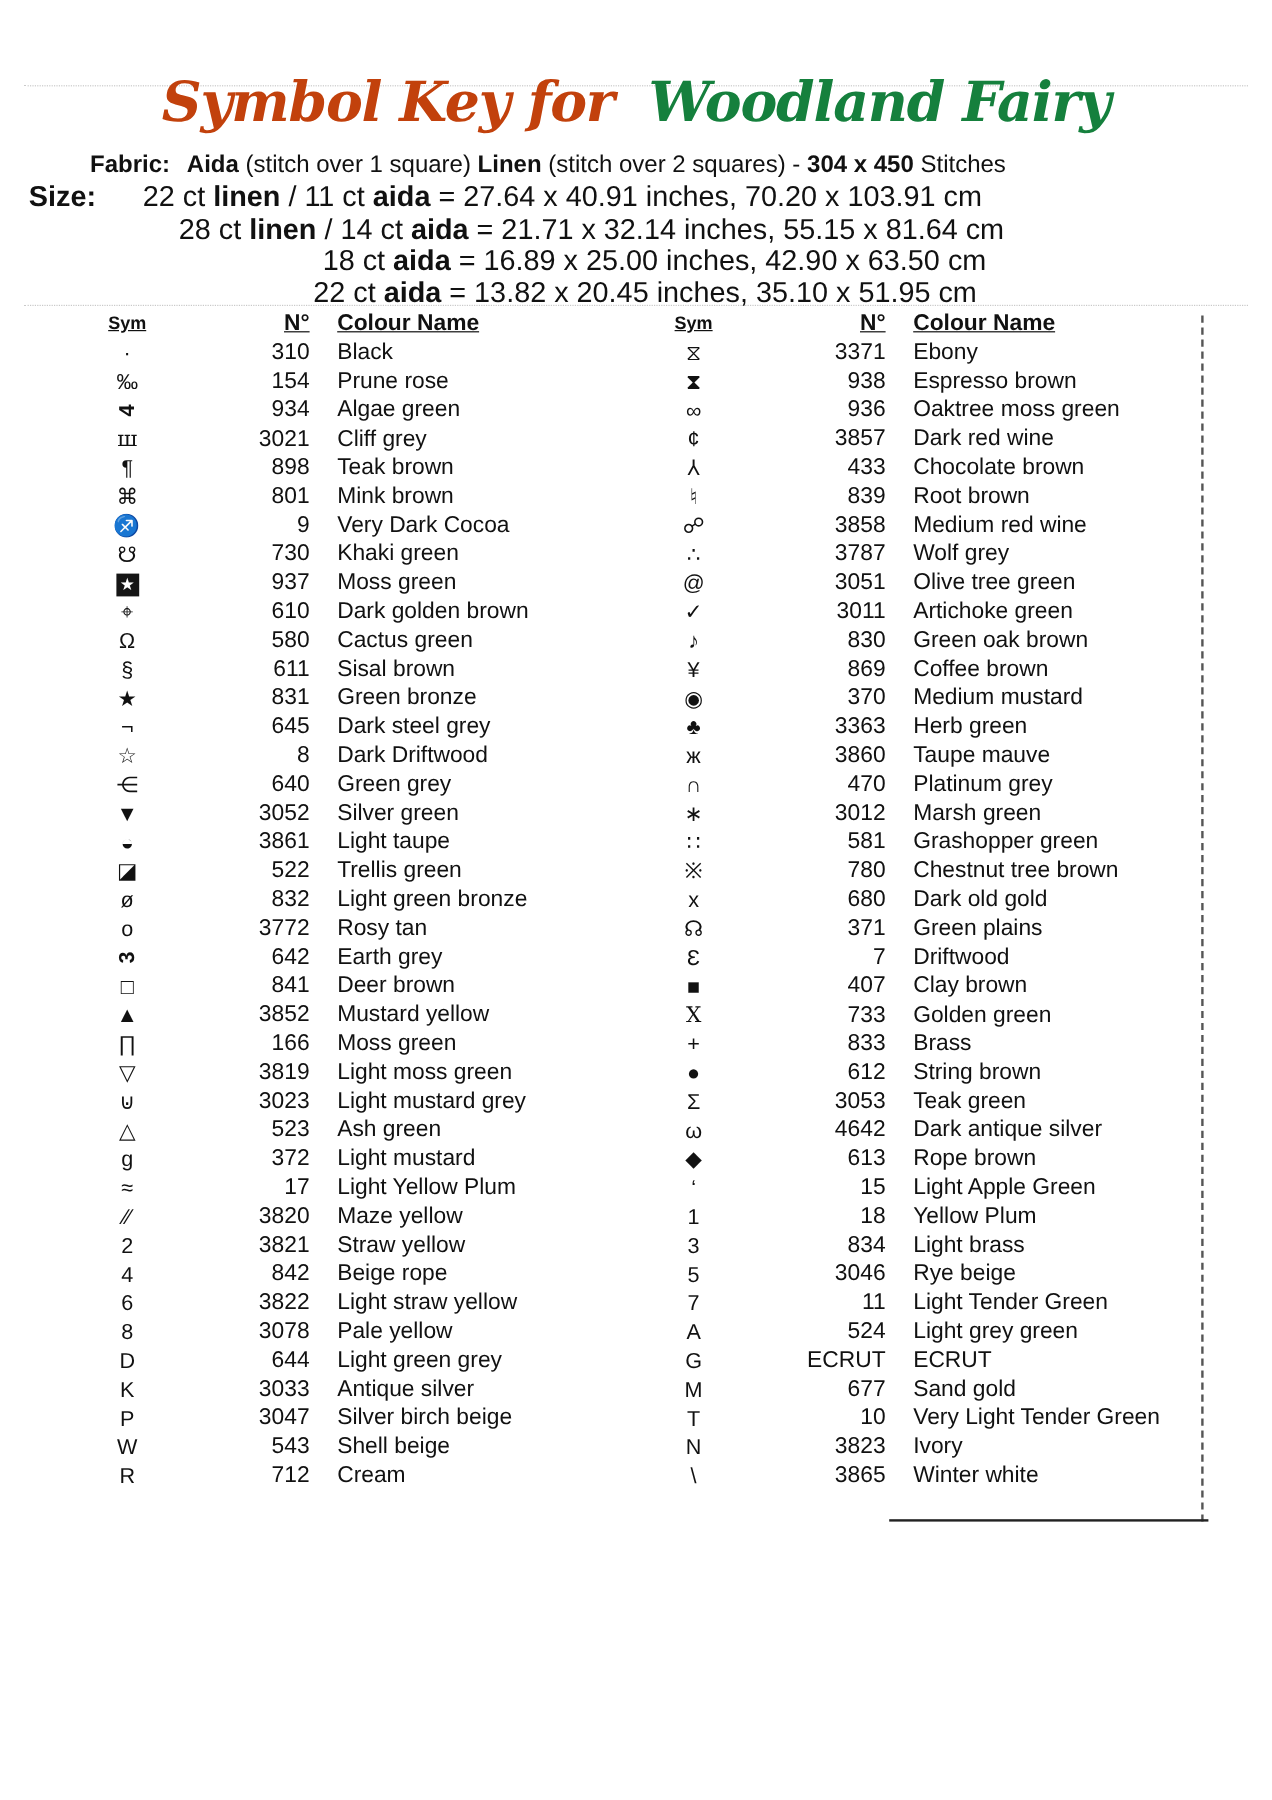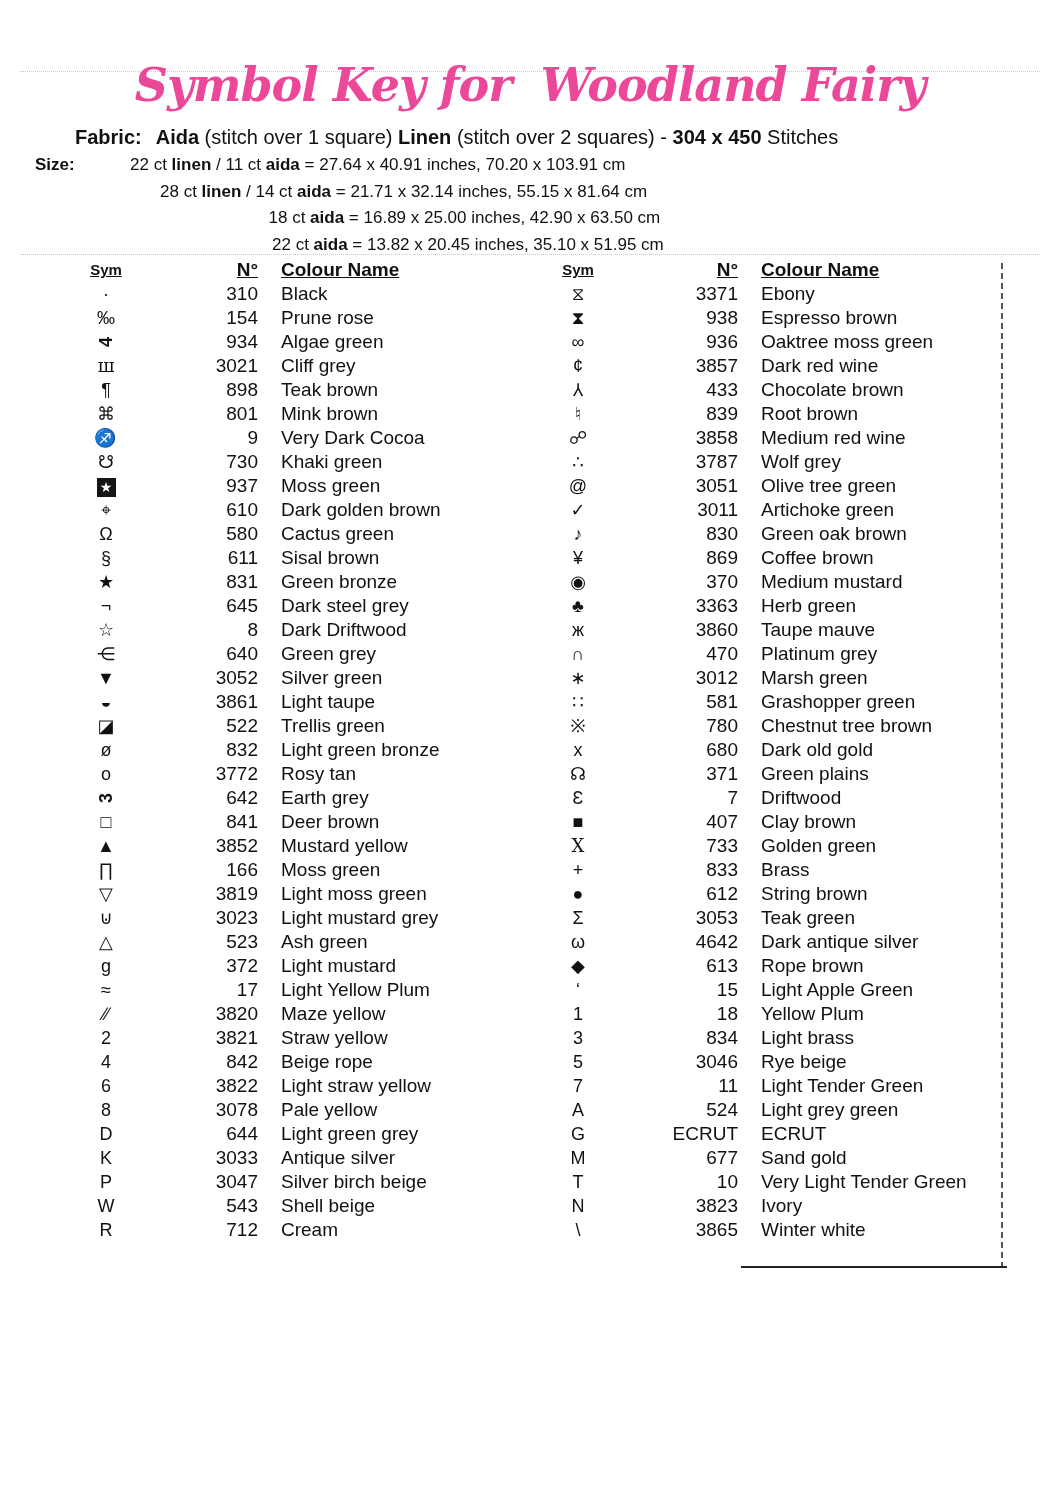--- a/index.html
+++ b/index.html
@@ -1,25 +1,25 @@
 <!DOCTYPE html>
 <html><head>
 <meta charset="utf-8">
 <style>
   html,body{margin:0;padding:0;background:#fff;}
   body{width:1060px;height:1500px;position:relative;font-family:"Liberation Sans",sans-serif;color:#111;overflow:hidden;}
   .artifact-line{position:absolute;left:20px;right:20px;border-top:1px dotted #c9c9c9;}
   .line-top{top:71px;}
   .line-mid{top:254px;}
   .title{position:absolute;top:58px;left:0;width:100%;text-align:center;font-family:"DejaVu Serif",serif;font-style:italic;font-weight:bold;font-size:46px;letter-spacing:-1px;white-space:nowrap;}
-  .title .t-black{color:#ec4899;margin-top:32px;}
+  .title .t-black{color:#c2410c;margin-top:32px;}
   .title .t-green{color:#1f8b2f;margin-left:14px;}
   .fabric{position:absolute;top:126px;left:35px;font-size:20px;white-space:nowrap;margin-left:40px;}
   .fabric .lbl{font-weight:bold;margin-right:14px;}
-  .size-block{position:absolute;top:152px;left:35px;font-size:17px;line-height:26.5px;}
+  .size-block{position:absolute;top:152px;left:24px;font-size:24px;line-height:26.5px;}
   .size-block .lbl{position:absolute;left:0;top:0;font-weight:bold;}
   .size-line{white-space:nowrap;}
   .size-line-0{padding-left:95px;}
   .size-line-1{padding-left:125px;}
   .size-line-2{padding-left:230px;text-align:center;}
   .size-line-3{padding-left:237px;}
   b,.b{font-weight:bold;}
   .tcol{position:absolute;top:258px;font-size:19px;}
   .tcol-left{left:60px;}
   .tcol-right{left:538px;}
@@ -39,21 +39,21 @@
   .h-border{position:absolute;left:741px;top:1266px;width:266px;height:0;border-top:2px solid #222;}
 </style>
 </head>
 <body>
 
 <div class="artifact-line line-top"></div>
 <div class="artifact-line line-mid"></div>
 
 <div class="title">
   <span class="t-black">Symbol Key for</span>
-  <span class="t-green" style="color: #ec4899;">Woodland Fairy</span>
+  <span class="t-green" style="color: #15803d;">Woodland Fairy</span>
 </div>
 
 <div class="fabric">
   <span class="lbl">Fabric:</span><span id="fabric-segs"><span class="b">Aida</span><span>  (stitch over 1 square)   </span><span class="b">Linen</span><span>  (stitch over 2 squares) -  </span><span class="b">304 x 450</span><span> Stitches</span></span>
 </div>
 
 <div class="size-block">
   <span class="lbl">Size:</span>
   <div id="size-lines">
       <div class="size-line size-line-0"><span>22 ct </span><span class="b">linen</span><span> / 11 ct </span><span class="b">aida</span><span> = 27.64 x 40.91 inches, 70.20 x 103.91 cm</span></div>

